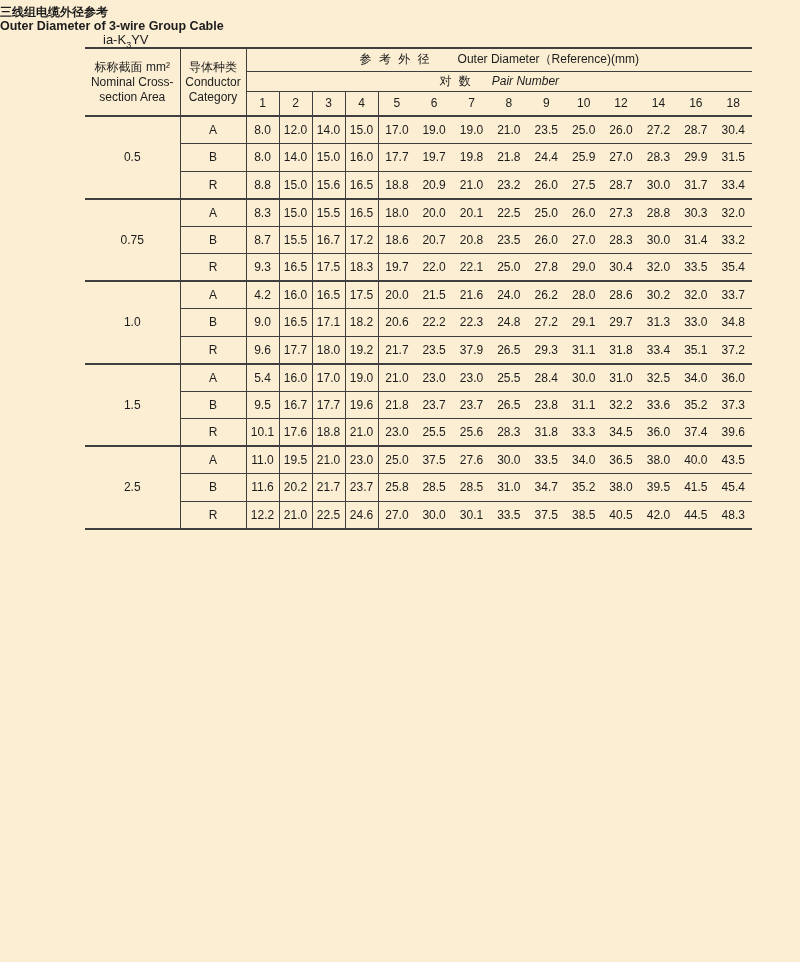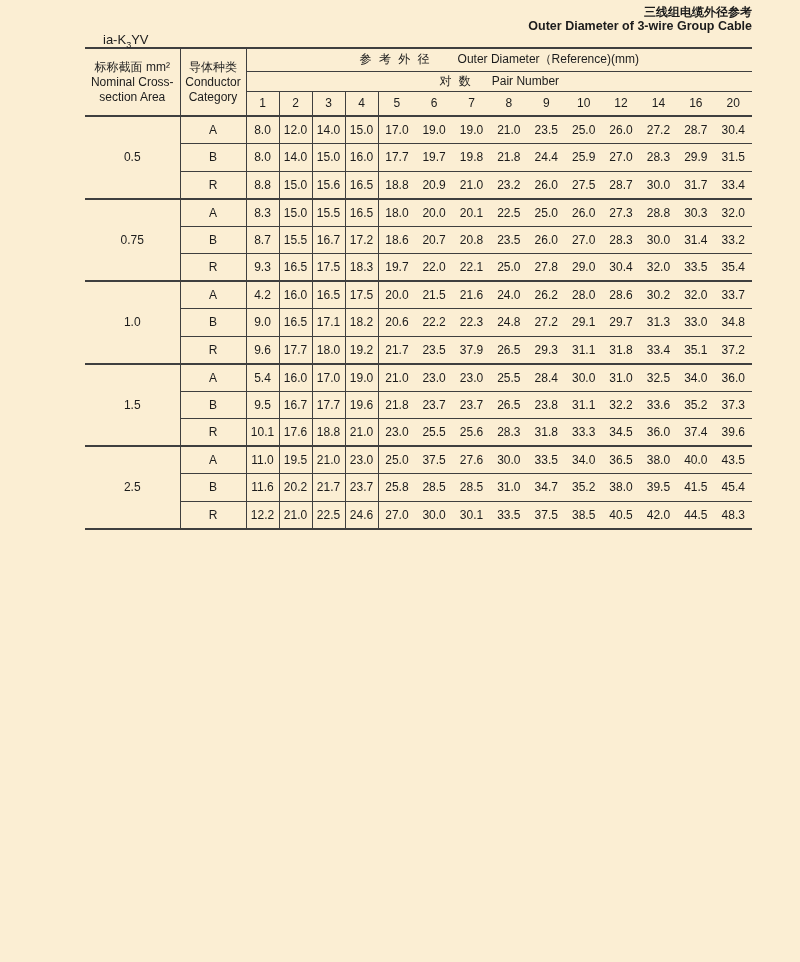--- a/index.html
+++ b/index.html
@@ -10,22 +10,22 @@
   *{box-sizing:border-box;}
   html,body{margin:0;padding:0;}
   body{
     width:800px;height:962px;
     background:var(--bg);
     font-family:"Liberation Sans", sans-serif;
     color:var(--ink);
     overflow:hidden;
   }
   .titlebar{
-    padding:5px 48px 0 16px;
-    text-align:right;
+    padding:5px 48px 0 0;
+    text-align:left;
     font-weight:bold;
   }
   .title-zh{font-size:12px;line-height:14px;}
   .title-en{font-size:12.5px;line-height:14px;}
   .model{
     margin:0 0 0 103px;
     font-size:13px;
     line-height:14px;
     height:14px;
   }
@@ -56,21 +56,21 @@
   .ref-h{
     border-bottom:1px solid var(--line);
     height:23px;
   }
   .pair-h{
     border-bottom:1px solid var(--line);
     height:20px;
   }
   .zh{letter-spacing:2px;}
   .en-gap{margin-left:26px;letter-spacing:0;}
-  .en-gap2{margin-left:19px;letter-spacing:0;}
+  .en-gap2{margin-left:19px;letter-spacing:0;font-style:italic;}
   .pn{
     border-bottom:2px solid var(--line);
     height:25px;
   }
   .vr{border-right:1px solid var(--line);}
   td.area{
     border-right:1px solid var(--line);
     border-bottom:2px solid var(--line);
   }
   td.cat{
@@ -138,21 +138,21 @@
         <th class="pn vr">4</th>
         <th class="pn">5</th>
         <th class="pn">6</th>
         <th class="pn">7</th>
         <th class="pn">8</th>
         <th class="pn">9</th>
         <th class="pn">10</th>
         <th class="pn">12</th>
         <th class="pn">14</th>
         <th class="pn">16</th>
-        <th class="pn">20</th>
+        <th class="pn">18</th>
       </tr>
   </thead>
   <tbody id="tableBody">
       <tr>
         <td class="area" rowspan="3">0.5</td>
         <td class="cat">A</td>
         <td class="val vr">8.0</td>
         <td class="val vr">12.0</td>
         <td class="val vr">14.0</td>
         <td class="val vr">15.0</td>

